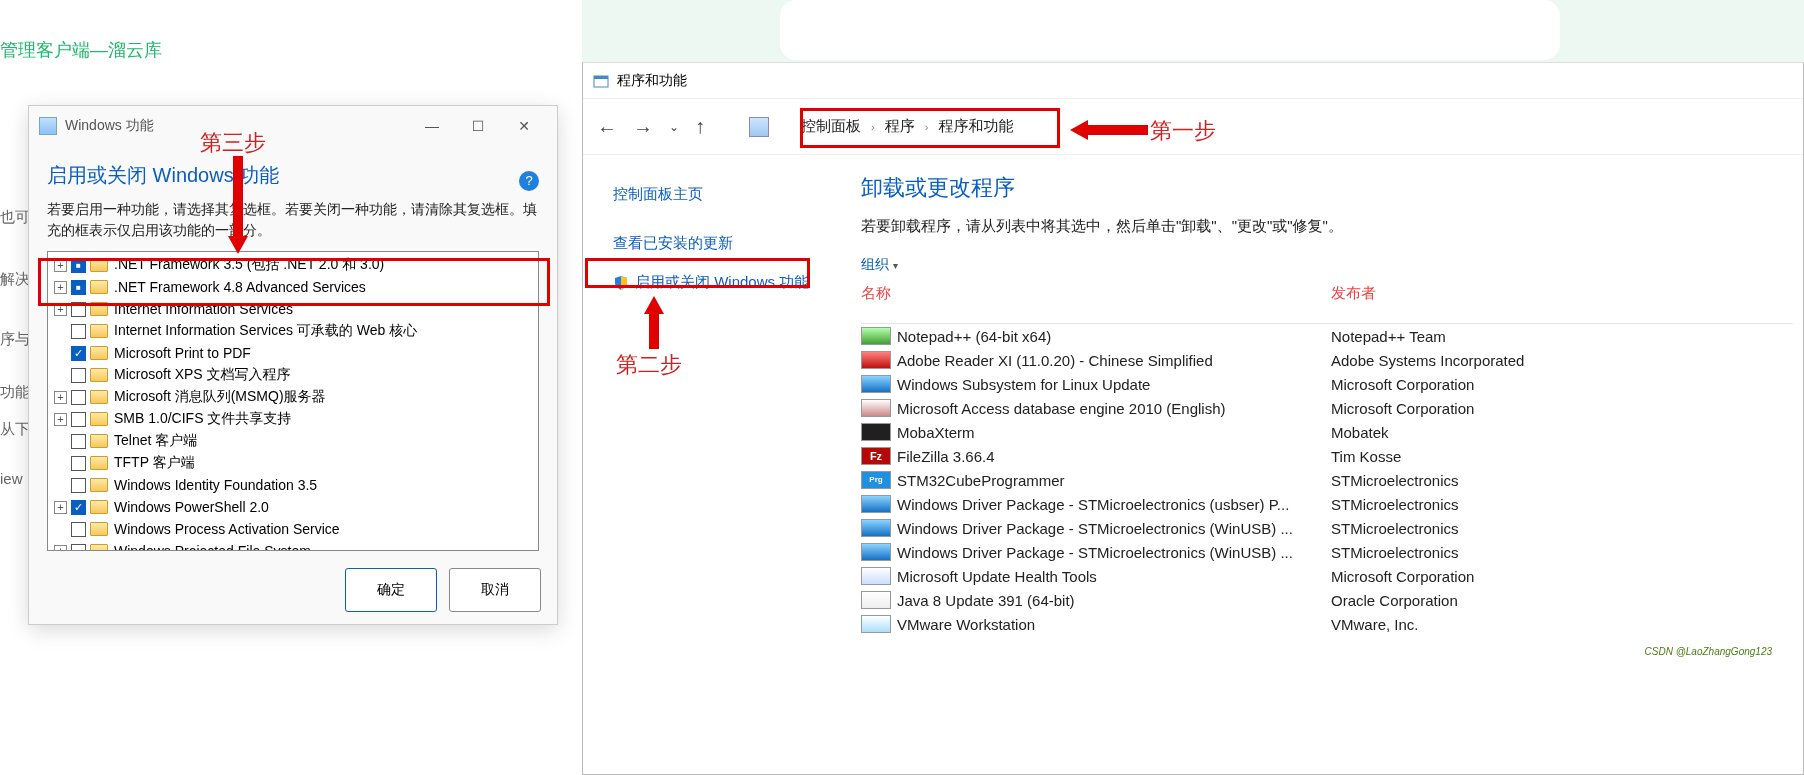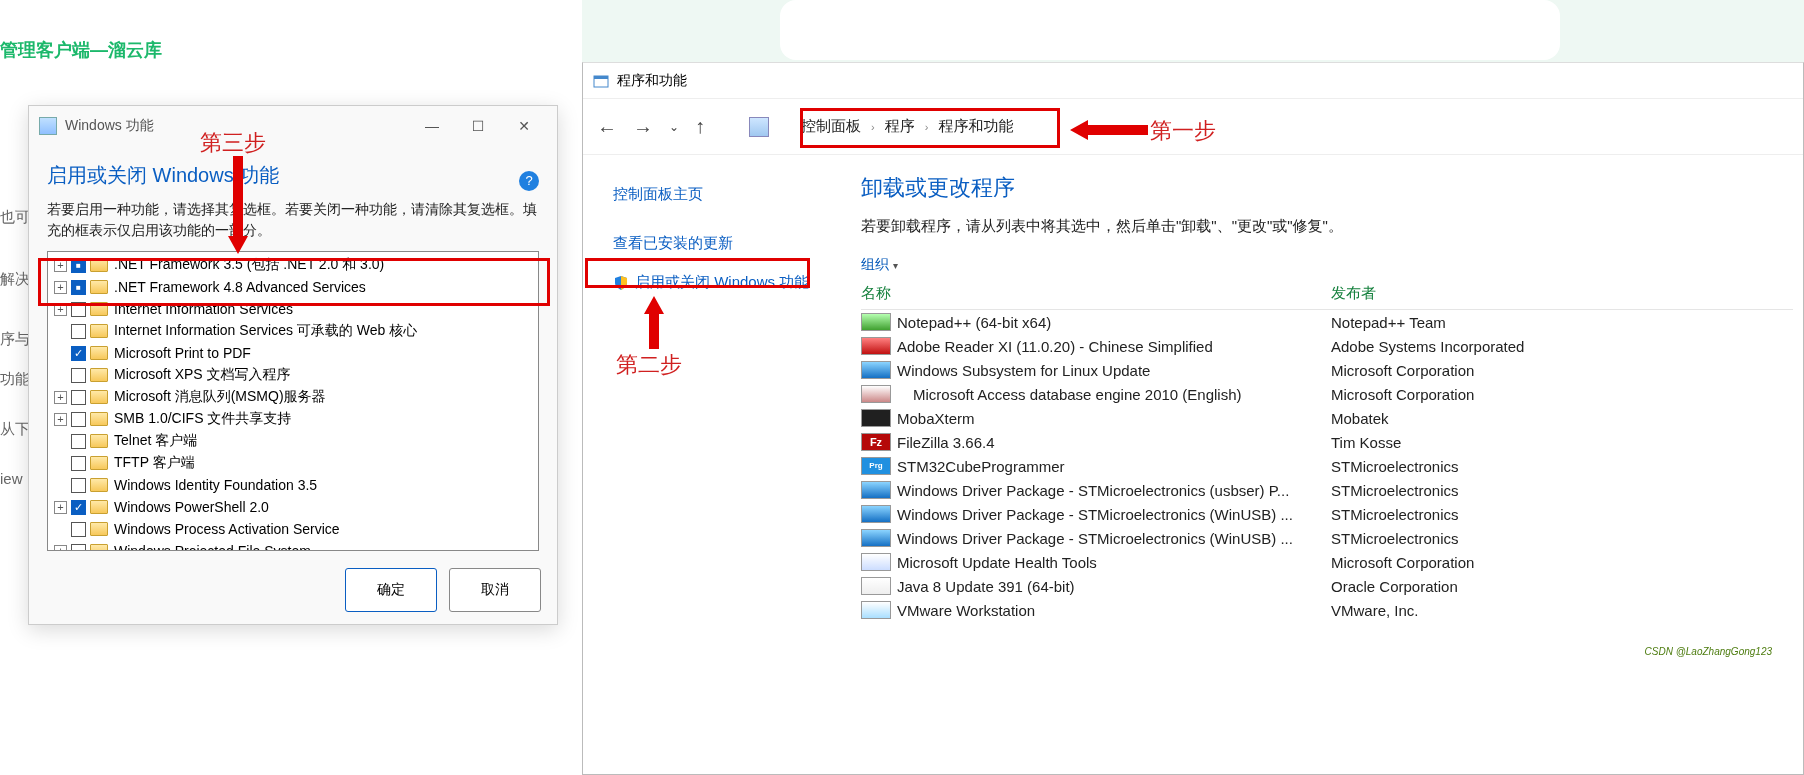--- a/index.html
+++ b/index.html
@@ -1,17 +1,17 @@
 <!DOCTYPE html>
 <html><head>
 <meta charset="utf-8">
 <style>
 * { box-sizing: border-box; margin: 0; padding: 0; font-family: "Segoe UI", "Microsoft YaHei", sans-serif; }
 body { background: #fff; position: relative; width: 1804px; height: 775px; overflow: hidden; font-size: 14px; color: #000; }
-.bg-title { position: absolute; left: 0; top: 38px; color: #1cb86b; font-size: 18px; font-weight: 700; }
+.bg-title { position: absolute; left: 0; top: 38px; color: #1cb86b; font-size: 18px; font-weight: 400; }
 .bg-cut { position: absolute; left: 0; top: 200px; color: #666; font-size: 15px; }
 
 .features-dialog { position: absolute; left: 28px; top: 105px; width: 530px; height: 520px; background: #f9f9f9; border: 1px solid #ccc; box-shadow: 0 5px 20px rgba(0,0,0,0.15); }
 .dlg-titlebar { height: 40px; display: flex; align-items: center; padding: 0 10px; }
 .dlg-icon { width: 18px; height: 18px; background: linear-gradient(#c0e0ff,#90c0ff); border: 1px solid #7aa; margin-right: 8px; }
 .dlg-title { flex: 1; font-size: 14px; color: #555; }
 .dlg-btn { width: 46px; height: 30px; display: flex; align-items: center; justify-content: center; color: #555; font-size: 14px; }
 .dlg-body { padding: 10px 18px; }
 .dlg-heading { color: #0a5ec2; font-size: 20px; margin: 6px 0 10px; }
 .dlg-help { float: right; width: 20px; height: 20px; border-radius: 50%; background: #2080e0; color: #fff; text-align: center; line-height: 20px; font-size: 13px; margin-top: -28px; }
@@ -46,21 +46,21 @@
 .cp-body { display: flex; height: calc(100% - 92px); }
 .cp-side { width: 258px; padding: 20px 0 0 30px; }
 .side-link { color: #0a5ec2; font-size: 15px; padding: 10px 0; cursor: pointer; }
 .side-link.shield { display: flex; align-items: center; gap: 6px; }
 .shield-icon { width: 16px; height: 16px; }
 .cp-main { flex: 1; padding: 18px 10px 0 20px; overflow: hidden; }
 .main-heading { color: #0a5ec2; font-size: 22px; margin-bottom: 14px; }
 .main-sub { font-size: 15px; color: #222; margin-bottom: 20px; }
 .toolbar { display: flex; align-items: center; gap: 4px; color: #0057b8; font-size: 14px; margin-bottom: 10px; cursor: pointer; }
 .drop-chev { font-size: 10px; color: #555; }
-.prog-head { display: flex; font-size: 15px; color: #15803d; border-bottom: 1px solid #e5e5e5; padding-bottom: 6px; }
+.prog-head { display: flex; font-size: 15px; color: #ef4444; border-bottom: 1px solid #e5e5e5; padding-bottom: 20px; }
 .col-name { width: 470px; }
 .col-pub { width: 300px; }
 .prog-list { }
 .prog-row { display: flex; align-items: center; height: 24px; font-size: 15px; color: #222; }
 .prog-icon { width: 30px; height: 18px; margin-right: 6px; flex-shrink: 0; border: 1px solid #999; background: #ddd; }
 .pi-green { background: linear-gradient(#b5ffb0,#40a030); }
 .pi-red { background: linear-gradient(#ff8080,#c01010); }
 .pi-win { background: linear-gradient(#8bd4ff,#1570c4); }
 .pi-db { background: linear-gradient(#fff,#c88); }
 .pi-dark { background: #202020; }
@@ -78,21 +78,21 @@
 </head>
 <body>
 
 <div class="bg-mint"></div>
 <div class="bg-round"></div>
 
 <div class="bg-title">管理客户端—溜云库</div>
 <div class="bg-cut" style="top:208px">也可</div>
 <div class="bg-cut" style="top:270px">解决</div>
 <div class="bg-cut" style="top:330px">序与</div>
-<div class="bg-cut" style="top:370px">功能</div>
+<div class="bg-cut" style="top:383px">功能</div>
 <div class="bg-cut" style="top:420px">从下</div>
 <div class="bg-cut" style="top:470px">iew</div>
 
 <div class="cp-window">
   <div class="cp-titlebar">
     <svg class="cp-shield" viewBox="0 0 16 16">
         <rect x="1" y="3" width="14" height="11" fill="#fff" stroke="#4488cc"></rect>
         <rect x="1" y="3" width="14" height="3" fill="#4488cc"></rect>
       </svg>
     <span>程序和功能</span>
@@ -152,21 +152,21 @@
             <div class="col-pub">Adobe Systems Incorporated</div>
           </div>
           <div class="prog-row">
             <div class="col-name" style="display: flex; align-items: center;">
               <div class="prog-icon pi-win"></div>
               <span>Windows Subsystem for Linux Update</span>
             </div>
             <div class="col-pub">Microsoft Corporation</div>
           </div>
           <div class="prog-row">
-            <div class="col-name" style="display: flex; align-items: center; gap: 16px;">
+            <div class="col-name" style="display: flex; align-items: center;">
               <div class="prog-icon pi-db"></div>
               <span>Microsoft Access database engine 2010 (English)</span>
             </div>
             <div class="col-pub">Microsoft Corporation</div>
           </div>
           <div class="prog-row">
             <div class="col-name" style="display: flex; align-items: center;">
               <div class="prog-icon pi-dark"></div>
               <span>MobaXterm</span>
             </div>

